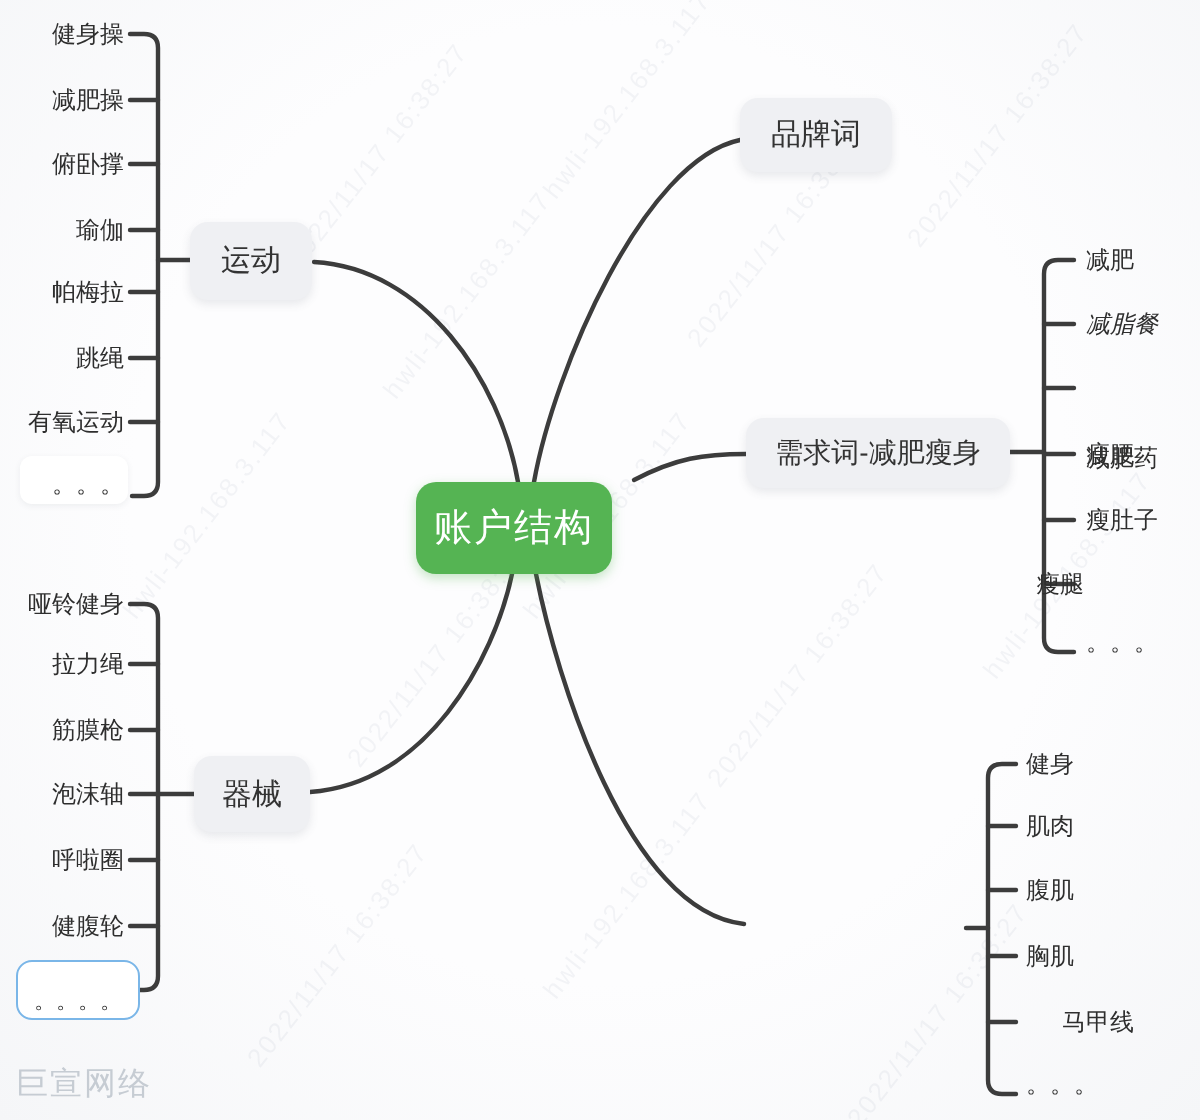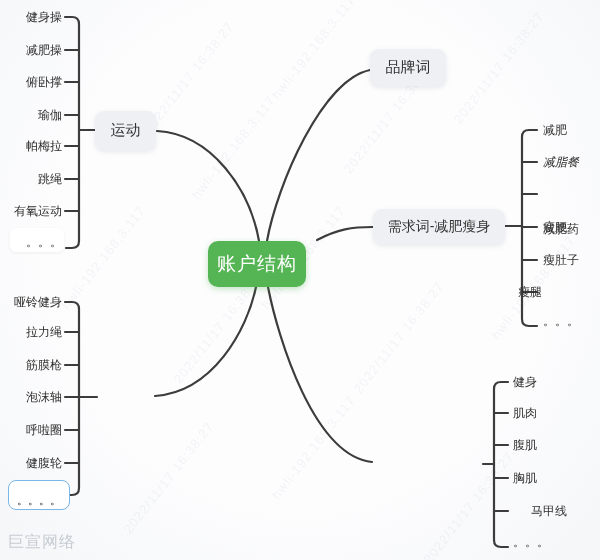--- a/index.html
+++ b/index.html
@@ -164,20 +164,21 @@
   </svg>
 
   <div class="node root" style="left:208px; top:241px; width:98px; height:46px;">账户结构</div>
 
   <div class="node" style="left:95px; top:111px; width:61px; height:39px;">运动</div>
 
   <div class="node small-font" style="left:373px; top:209px; width:132px; height:35px;">需求词-减肥瘦身</div>
 
   <div class="node" style="left:370px; top:49px; width:76px; height:37px;">品牌词</div>
 
+  <div class="node" style="left:97px; top:378px; width:58px; height:38px;">器械</div>
 
 
   <span class="child r-align" style="right:538px; top:8px;">健身操</span>
   <span class="child r-align" style="right:538px; top:41px;">减肥操</span>
   <span class="child r-align" style="right:538px; top:73px;">俯卧撑</span>
   <span class="child r-align" style="right:538px; top:106px;">瑜伽</span>
   <span class="child r-align" style="right:538px; top:137px;">帕梅拉</span>
   <span class="child r-align" style="right:538px; top:170px;">跳绳</span>
   <span class="child r-align" style="right:538px; top:202px;">有氧运动</span>
   <div class="ghost-box"></div>

